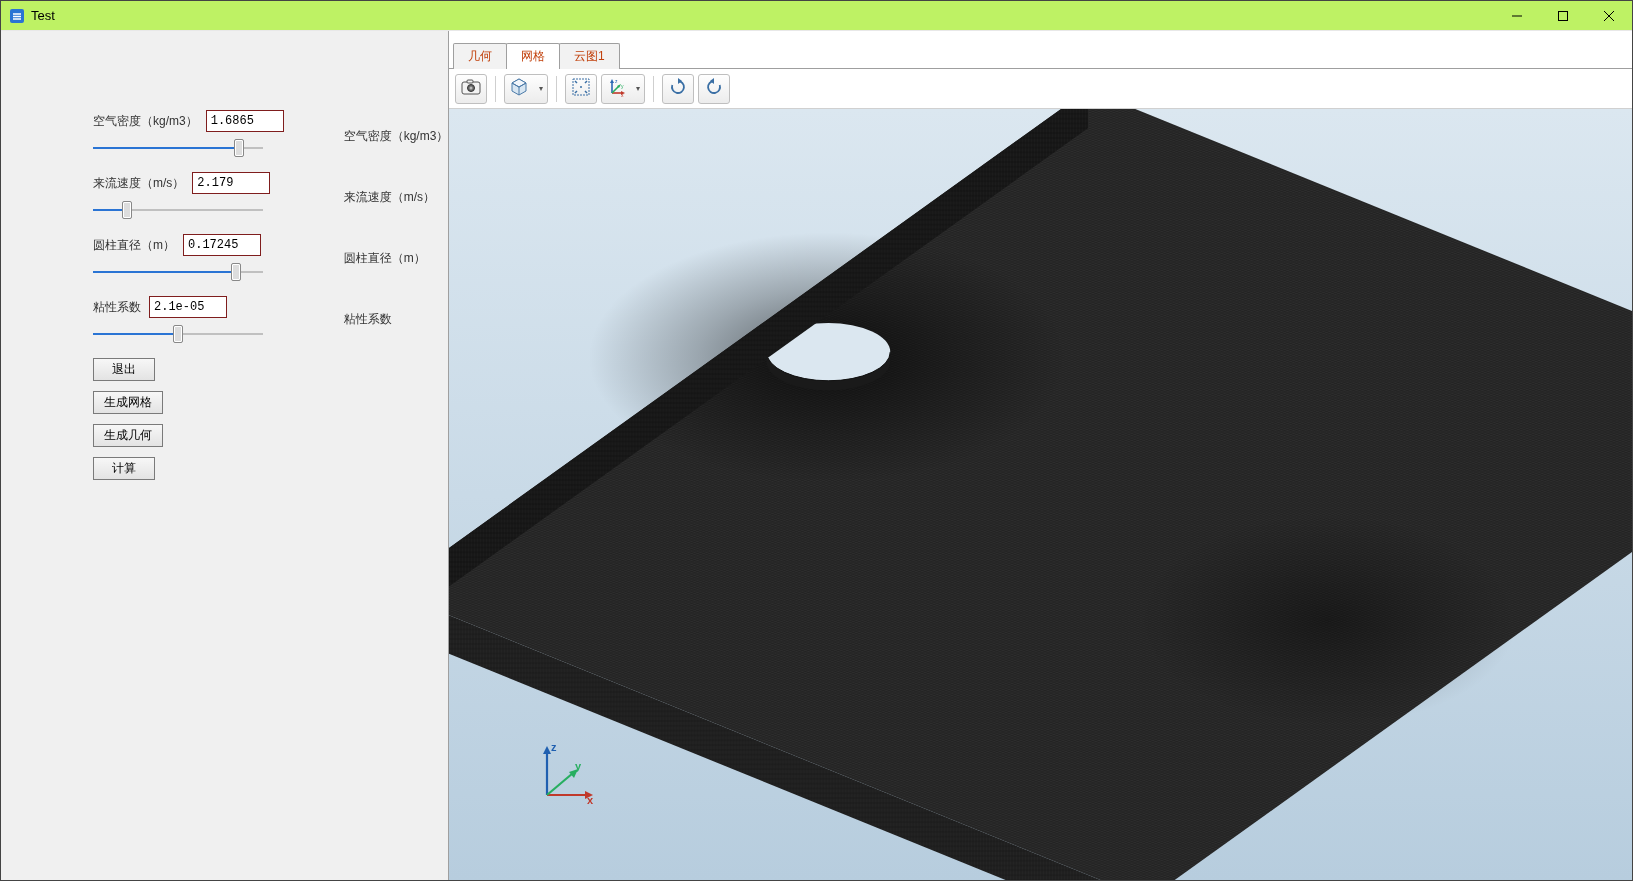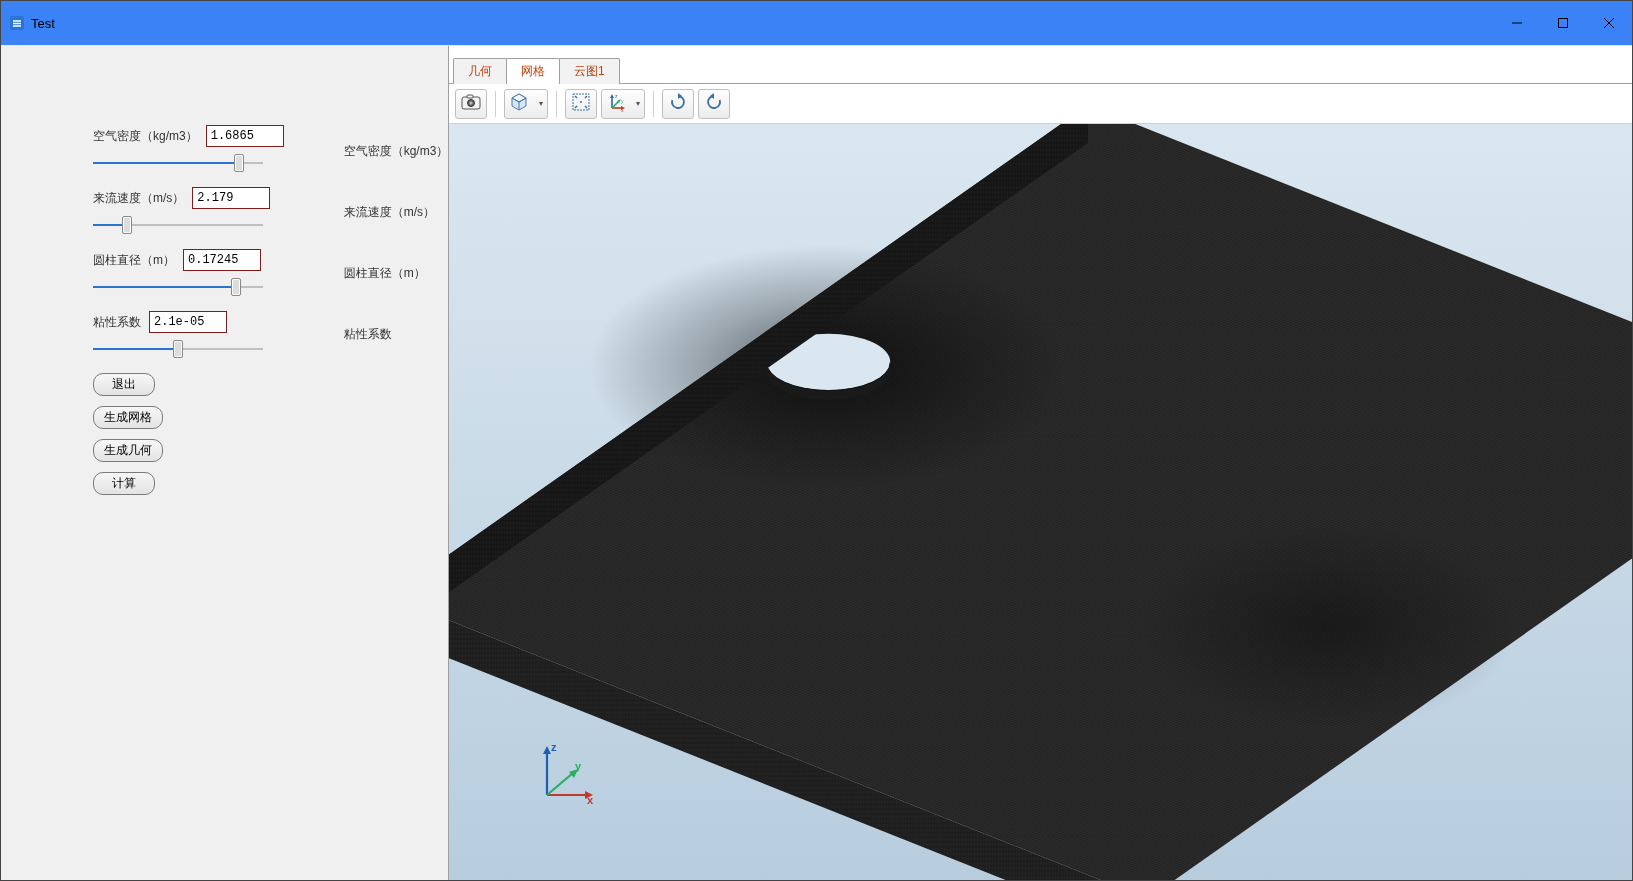--- a/index.html
+++ b/index.html
@@ -1,21 +1,21 @@
 <!DOCTYPE html>
 <html><head>
 <meta charset="utf-8">
 <style>
   * { box-sizing: border-box; margin: 0; padding: 0; }
   html, body { width: 100%; height: 100%; font-family: "Microsoft YaHei", "Segoe UI", Arial, sans-serif; font-size: 12px; background: #fff; color: #000; overflow: hidden; }
 
   .window { display: flex; flex-direction: column; width: 1633px; height: 881px; border: 1px solid #444; background: #fff; position: relative; }
 
   
-  .titlebar { height: 45px; display: flex; align-items: center; background: #3b82f6; border-bottom: 1px solid #e8e8e8; text-align: center; }
+  .titlebar { height: 30px; display: flex; align-items: center; background: #bef264; border-bottom: 1px solid #e8e8e8; text-align: center; }
   .titlebar .appicon { width: 16px; height: 16px; margin: 0 6px 0 8px; display:flex; align-items:center; justify-content:center;}
   .titlebar .title { font-size: 13px; color: #000; font-family: "Segoe UI", Arial; }
   .winbtns { margin-left: auto; display: flex; }
   .winbtn { width: 46px; height: 30px; display: flex; align-items: center; justify-content: center; cursor: default; }
   .winbtn svg { stroke: #000; }
 
   
   .body { flex: 1; display: flex; min-height: 0; }
   .left-pane { width: 448px; border-right: 1px solid #9f9f9f; background: #f0f0f0; padding-top: 79px; }
   .right-pane { flex: 1; display: flex; flex-direction: column; min-width: 0; background: #fff; }
@@ -28,21 +28,21 @@
   .param-line { display: flex; align-items: center; gap: 8px; }
   .param-label { font-size: 12px; color: #333; white-space: nowrap; }
   .param-input { width: 78px; height: 22px; border: 1px solid #7f1d1d; background: #fff; font-family: "Consolas","Courier New",monospace; font-size: 12px; padding: 0 4px; }
   .slider-wrap { margin-top: 6px; width: 178px; }
   .slider { -webkit-appearance: none; appearance: none; width: 170px; height: 2px; background: #c0c0c0; outline: none; }
   .slider::-webkit-slider-runnable-track { height: 2px; }
   .slider::-webkit-slider-thumb { -webkit-appearance:none; width:10px; height:18px; background:#ddd; border:1px solid #888; border-radius:2px; margin-top:-8px; box-shadow: inset 0 0 0 1px #fff; }
   .slider.filled { background: linear-gradient(to right, #2a74d4 0%, #2a74d4 var(--fill,50%), #c0c0c0 var(--fill,50%), #c0c0c0 100%); }
 
   .btns { padding: 0 0 0 92px; }
-  .btn { display:inline-block; min-width: 60px; padding: 2px 10px; border: 1px solid #7a7a7a; background: linear-gradient(#f7f7f7,#e3e3e3); border-radius: 10px; font-size: 12px; margin-bottom: 10px; cursor: default; text-align:center;}
+  .btn { display:inline-block; min-width: 60px; padding: 2px 10px; border: 1px solid #7a7a7a; background: linear-gradient(#f7f7f7,#e3e3e3); border-radius: 0; font-size: 12px; margin-bottom: 10px; cursor: default; text-align:center;}
   .btn.padded { padding: 2px 18px; }
 
   .ro-label { font-size: 12px; color: #333; margin-bottom: 44px; white-space: nowrap;}
 
   
   .tabs-row { display:flex; align-items:flex-end; height: 26px; border-bottom: 1px solid #9f9f9f; padding-left: 4px; background:#fff; margin-top:12px;}
   .tabs-wrap { display:flex; gap:0; position:relative; top:1px;}
   .tab { padding: 4px 14px; font-size: 12px; color:#c2410c; border:1px solid #9f9f9f; border-bottom:none; background:#f2f2f2; margin-right:-1px; cursor:default; border-radius: 2px 2px 0 0;}
   .tab.active { background:#fff; position:relative; z-index:2; }
   .tab.active::after { content:""; position:absolute; left:0; right:0; bottom:-1px; height:1px; background:#fff;}

